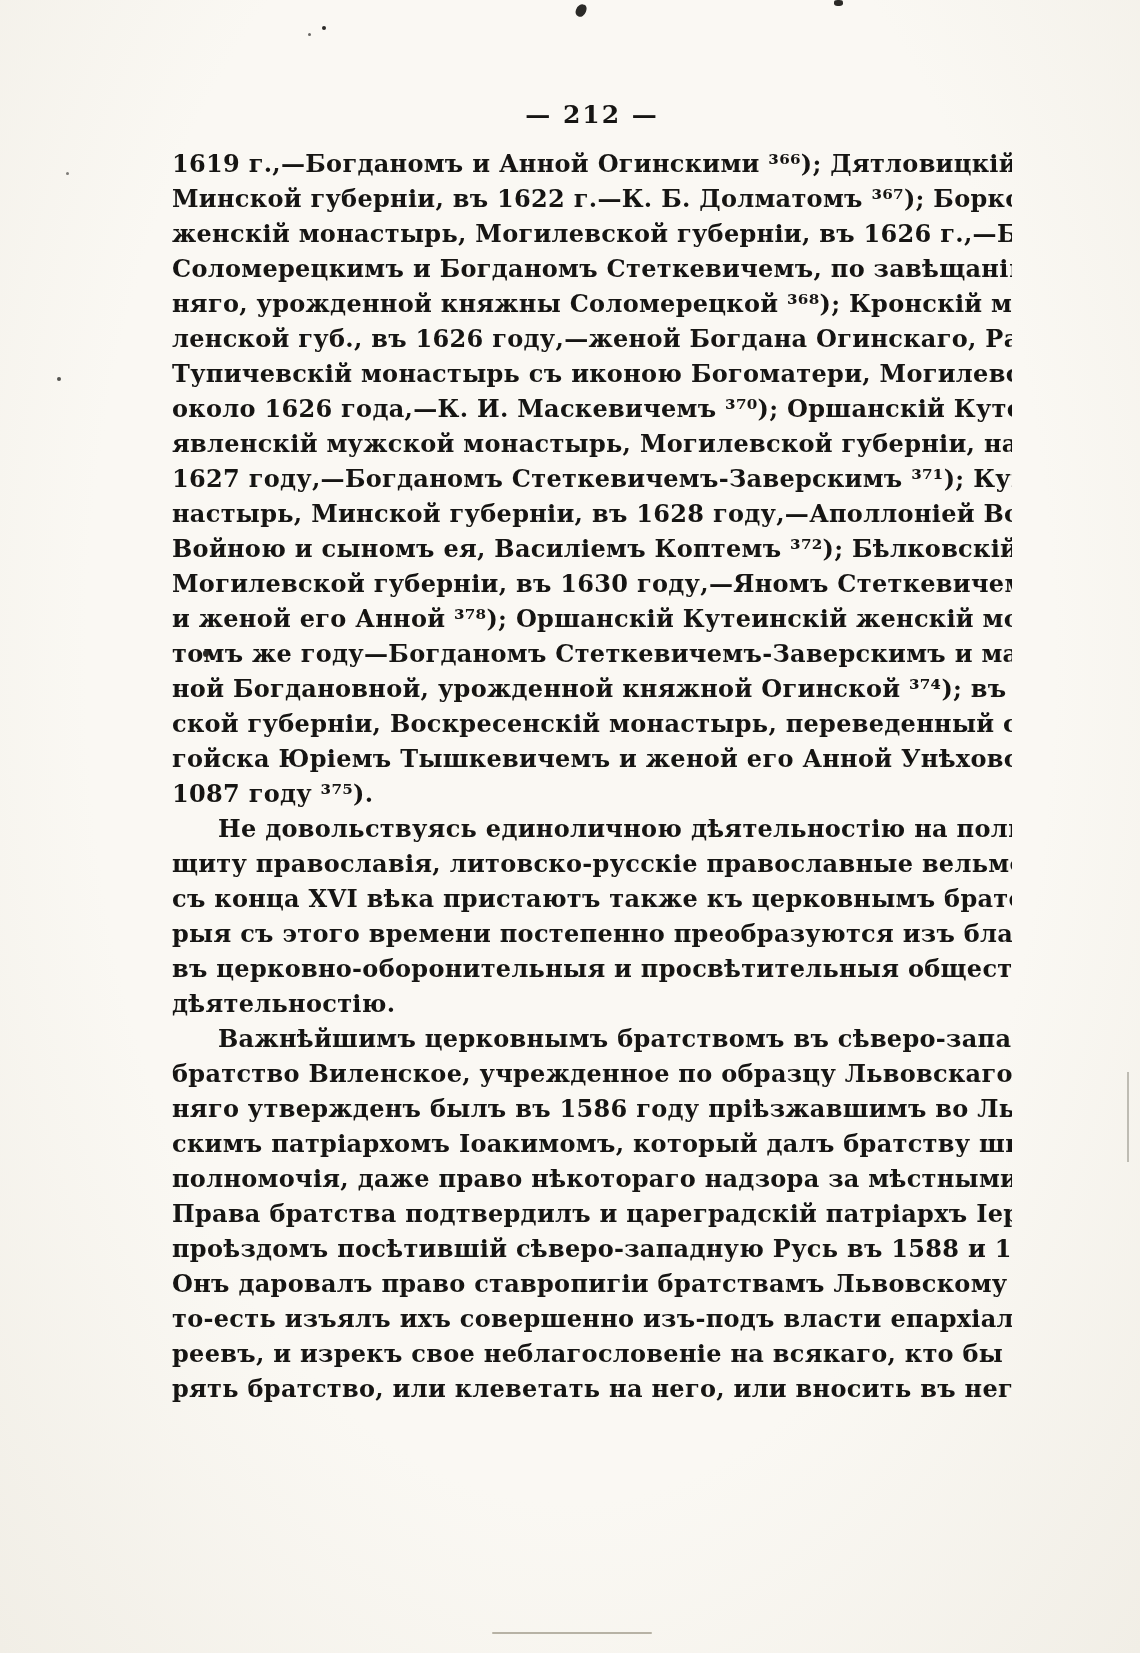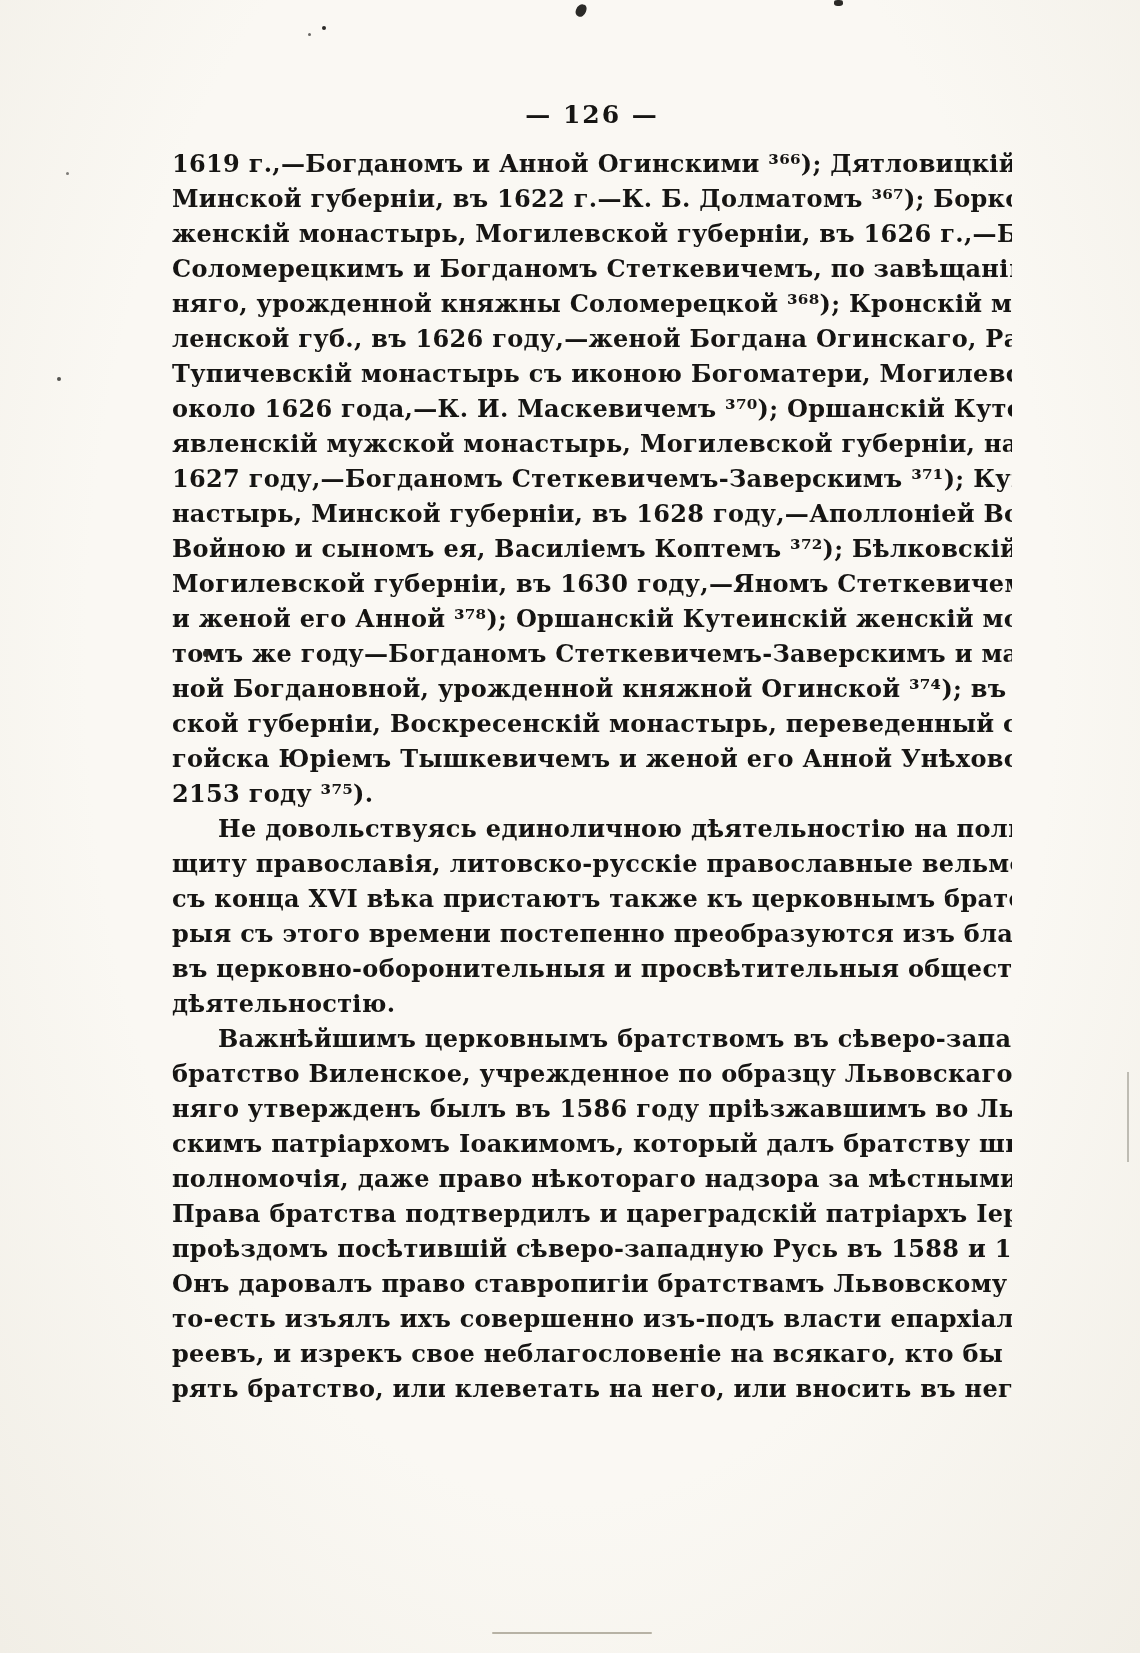--- a/index.html
+++ b/index.html
@@ -72,21 +72,21 @@
     left: 1127px; top: 1072px;
     width: 2px; height: 90px;
     background: #9a968c;
     opacity: .6;
   }
 </style>
 </head>
 <body>
 
 <div class="page">
-  <div class="page-number">— 126 —</div>
+  <div class="page-number">— 212 —</div>
 
   <div class="text-block">
       <div class="paragraph">
         <div class="line">1619 г.,—Богданомъ и Анной Огинскими ³⁶⁶); Дятловицкій монастырь,</div>
         <div class="line">Минской губерніи, въ 1622 г.—К. Б. Долматомъ ³⁶⁷); Борколабовскій</div>
         <div class="line">женскій монастырь, Могилевской губерніи, въ 1626 г.,—Богданомъ</div>
         <div class="line">Соломерецкимъ и Богданомъ Стеткевичемъ, по завѣщанію жены послѣд-</div>
         <div class="line">няго, урожденной княжны Соломерецкой ³⁶⁸); Кронскій монастырь, Ви-</div>
         <div class="line">ленской губ., въ 1626 году,—женой Богдана Огинскаго, Раиной ³⁶⁹);</div>
         <div class="line">Тупичевскій монастырь съ иконою Богоматери, Могилевской губерніи,</div>
@@ -94,21 +94,21 @@
         <div class="line">явленскій мужской монастырь, Могилевской губерніи, начатый уже въ</div>
         <div class="line">1627 году,—Богданомъ Стеткевичемъ-Заверскимъ ³⁷¹); Купятицкій мо-</div>
         <div class="line">настырь, Минской губерніи, въ 1628 году,—Аполлоніей Воловичевной</div>
         <div class="line">Войною и сыномъ ея, Василіемъ Коптемъ ³⁷²); Бѣлковскій монастырь,</div>
         <div class="line">Могилевской губерніи, въ 1630 году,—Яномъ Стеткевичемъ-Заверскимъ</div>
         <div class="line">и женой его Анной ³⁷⁸); Оршанскій Кутеинскій женскій монастырь въ</div>
         <div class="line">томъ же году—Богданомъ Стеткевичемъ-Заверскимъ и матерью его Еле-</div>
         <div class="line">ной Богдановной, урожденной княжной Огинской ³⁷⁴); въ Сельцѣ, Мин-</div>
         <div class="line">ской губерніи, Воскресенскій монастырь, переведенный сюда изъ Ло-</div>
         <div class="line">гойска Юріемъ Тышкевичемъ и женой его Анной Унѣховской въ</div>
-        <div class="line last">2153 году ³⁷⁵).</div>
+        <div class="line last">1087 году ³⁷⁵).</div>
       </div>
       <div class="paragraph">
         <div class="line indent">Не довольствуясь единоличною дѣятельностію на пользу и въ за-</div>
         <div class="line">щиту православія, литовско-русскіе православные вельможи и дворяне</div>
         <div class="line">съ конца XVI вѣка пристаютъ также къ церковнымъ братствамъ, кото-</div>
         <div class="line">рыя съ этого времени постепенно преобразуются изъ благотворительныхъ</div>
         <div class="line">въ церковно-оборонительныя и просвѣтительныя общества и чрезвычайно</div>
         <div class="line last">дѣятельностію.</div>
       </div>
       <div class="paragraph">

